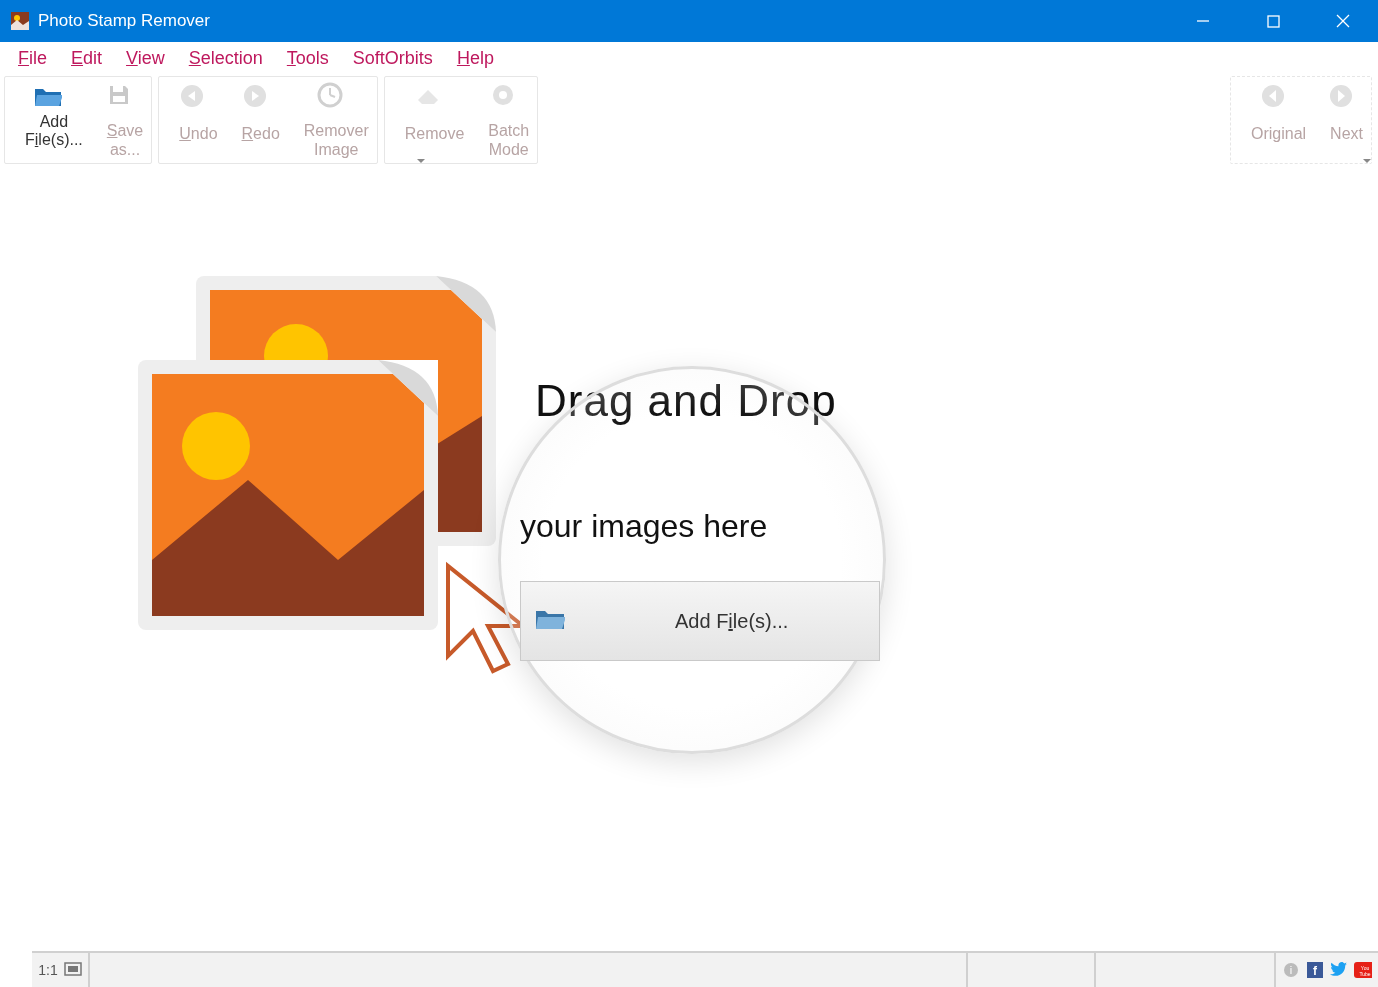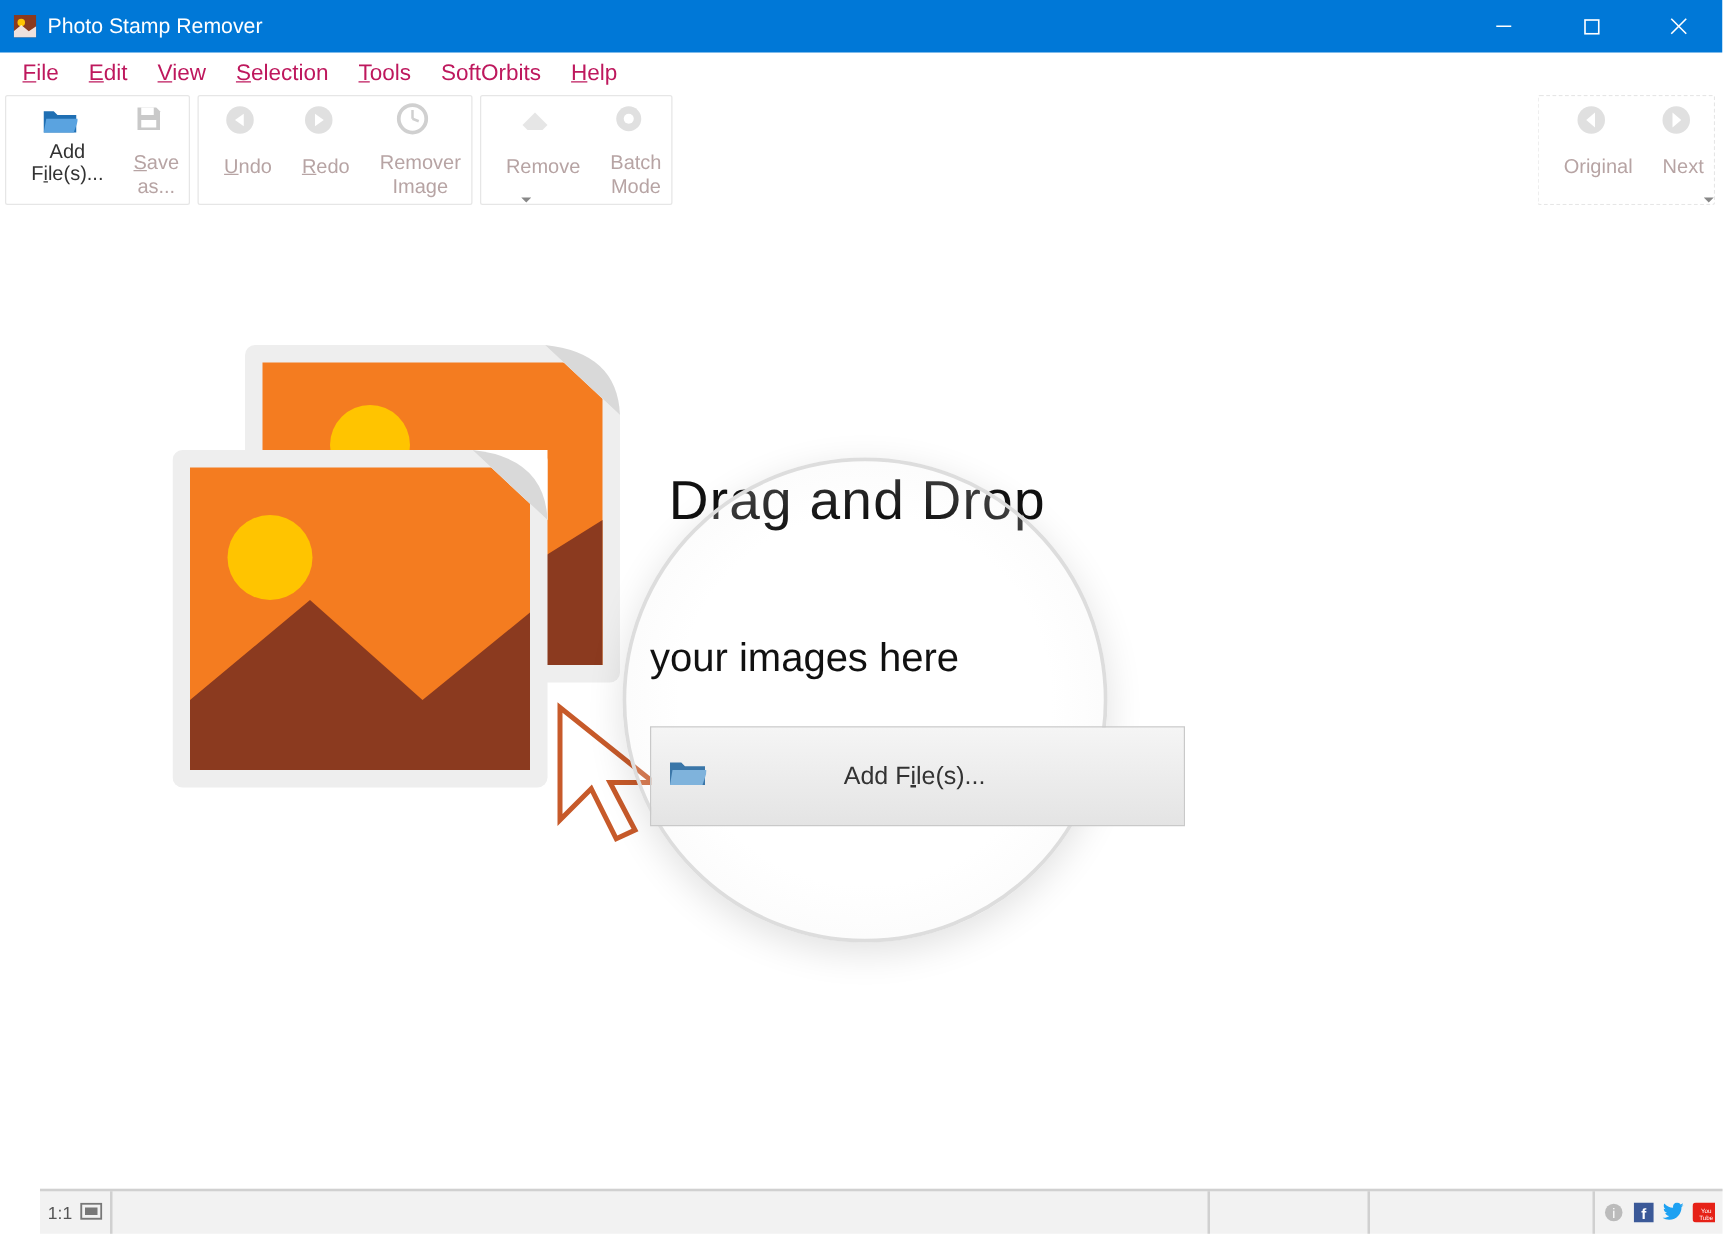--- a/index.html
+++ b/index.html
@@ -31,21 +31,21 @@
   
   
   .canvas { position: relative; background: #fff; height: 720px; }
   .drop-illustration { position: absolute; left: 138px; top: 110px; width: 780px; height: 580px; }
   
   .drag-title { position:absolute; left: 535px; top: 210px; font-size: 44px; letter-spacing: 1px; color:#111; font-weight: 300; }
   .drag-sub { position:absolute; left: 520px; top: 342px; font-size: 32px; color:#111; font-weight: 300;}
   
   .magnifier { position:absolute; left:498px; top:200px; width: 388px; height:388px; border-radius:50%; border: 3px solid #ddd; background: radial-gradient(circle at 50% 50%, rgba(255,255,255,0) 0%, rgba(255,255,255,0) 55%, rgba(240,240,240,0.6) 100%); box-shadow: 0 8px 30px rgba(0,0,0,0.12); overflow:hidden;}
   
-  .add-btn-center { position:absolute; left: 520px; top: 415px; width: 428px; height: 80px; background: linear-gradient(#f5f5f5,#e4e4e4); border: 1px solid #c9c9c9; display:flex; align-items:center; padding-left: 14px; cursor:pointer; font-size: 20px; color:#333;}
+  .add-btn-center { position:absolute; left: 520px; top: 415px; width: 360px; height: 80px; background: linear-gradient(#f5f5f5,#e4e4e4); border: 1px solid #c9c9c9; display:flex; align-items:center; padding-left: 14px; cursor:pointer; font-size: 20px; color:#333;}
   .add-btn-center .folder { margin-right: 110px; }
   
   
   .statusbar { position:absolute; bottom:0; left:0; right:0; height: 36px; border-top: 2px solid #d0d0d0; background:#f2f2f2; display:flex; align-items:center; font-size: 14px; color:#555;margin-left:32px;}
   .status-cell { height:100%; border-right: 2px solid #d0d0d0; display:flex; align-items:center; padding: 0 8px; }
   .status-zoom { width: 58px; justify-content:center;}
   .status-main { flex:1; }
   .status-c1 { width: 128px; }
   .status-c2 { width: 180px; }
   .status-social { padding: 0 6px; display:flex; gap:6px; align-items:center; }

